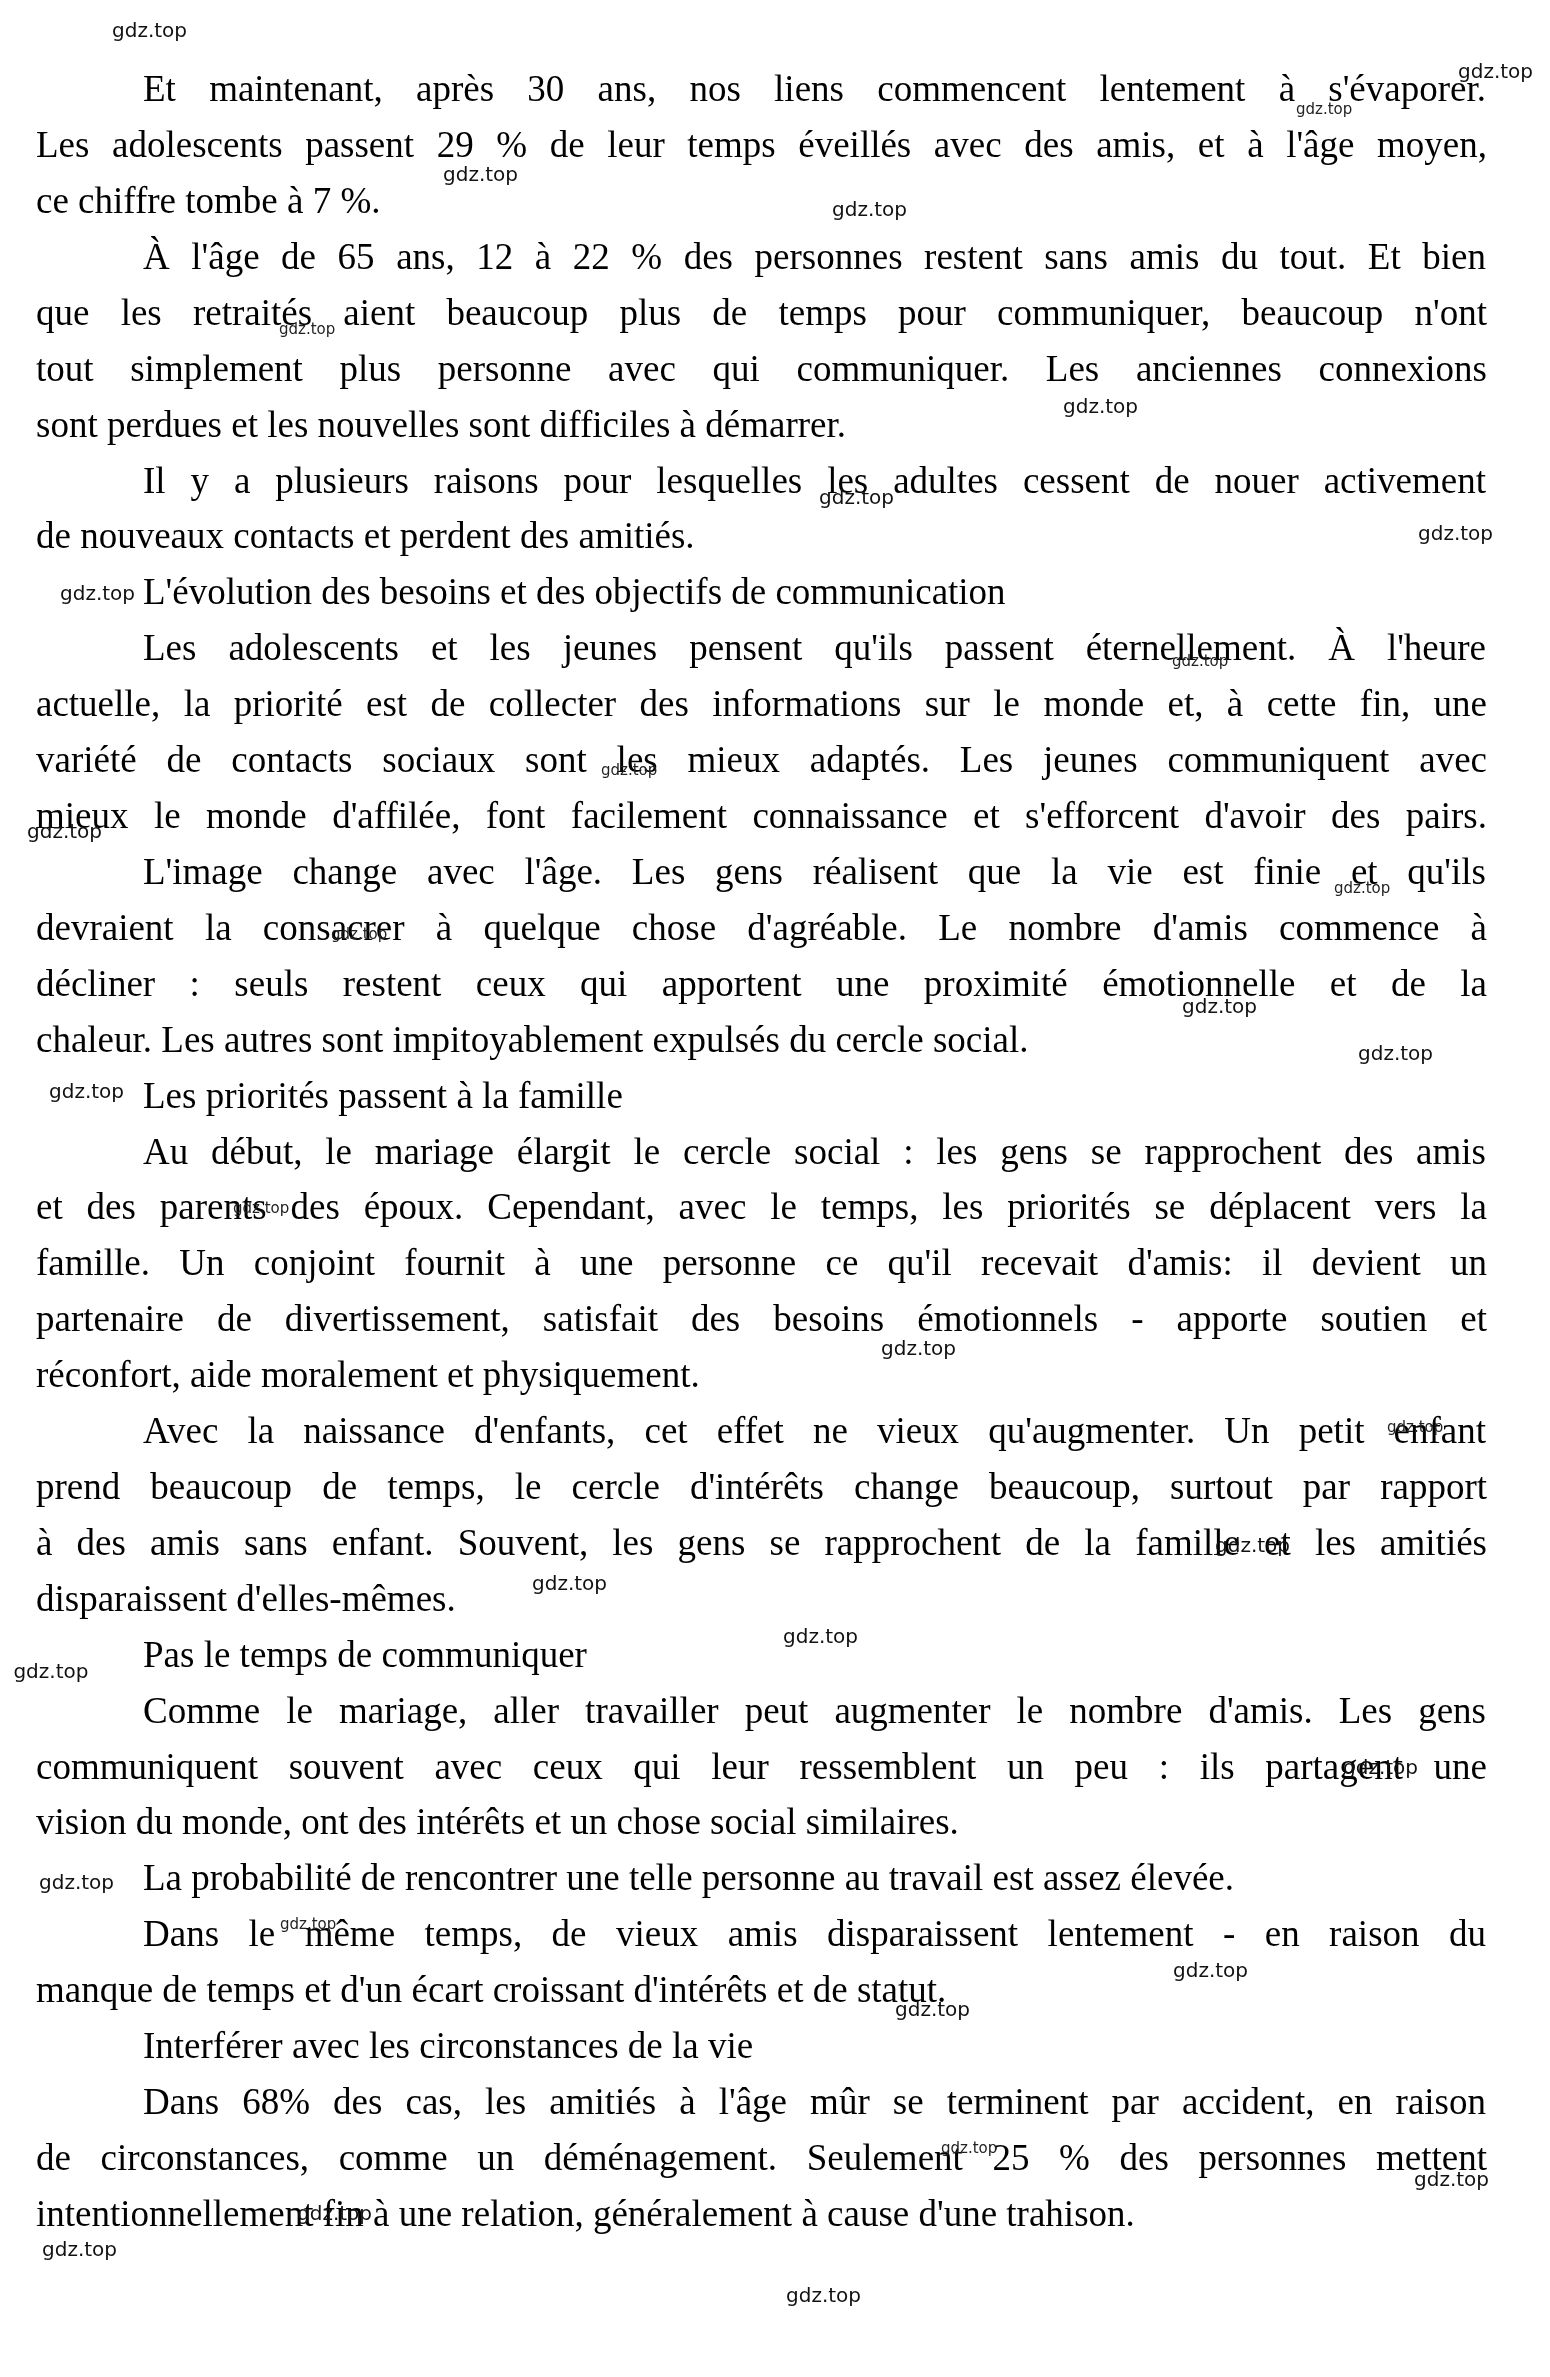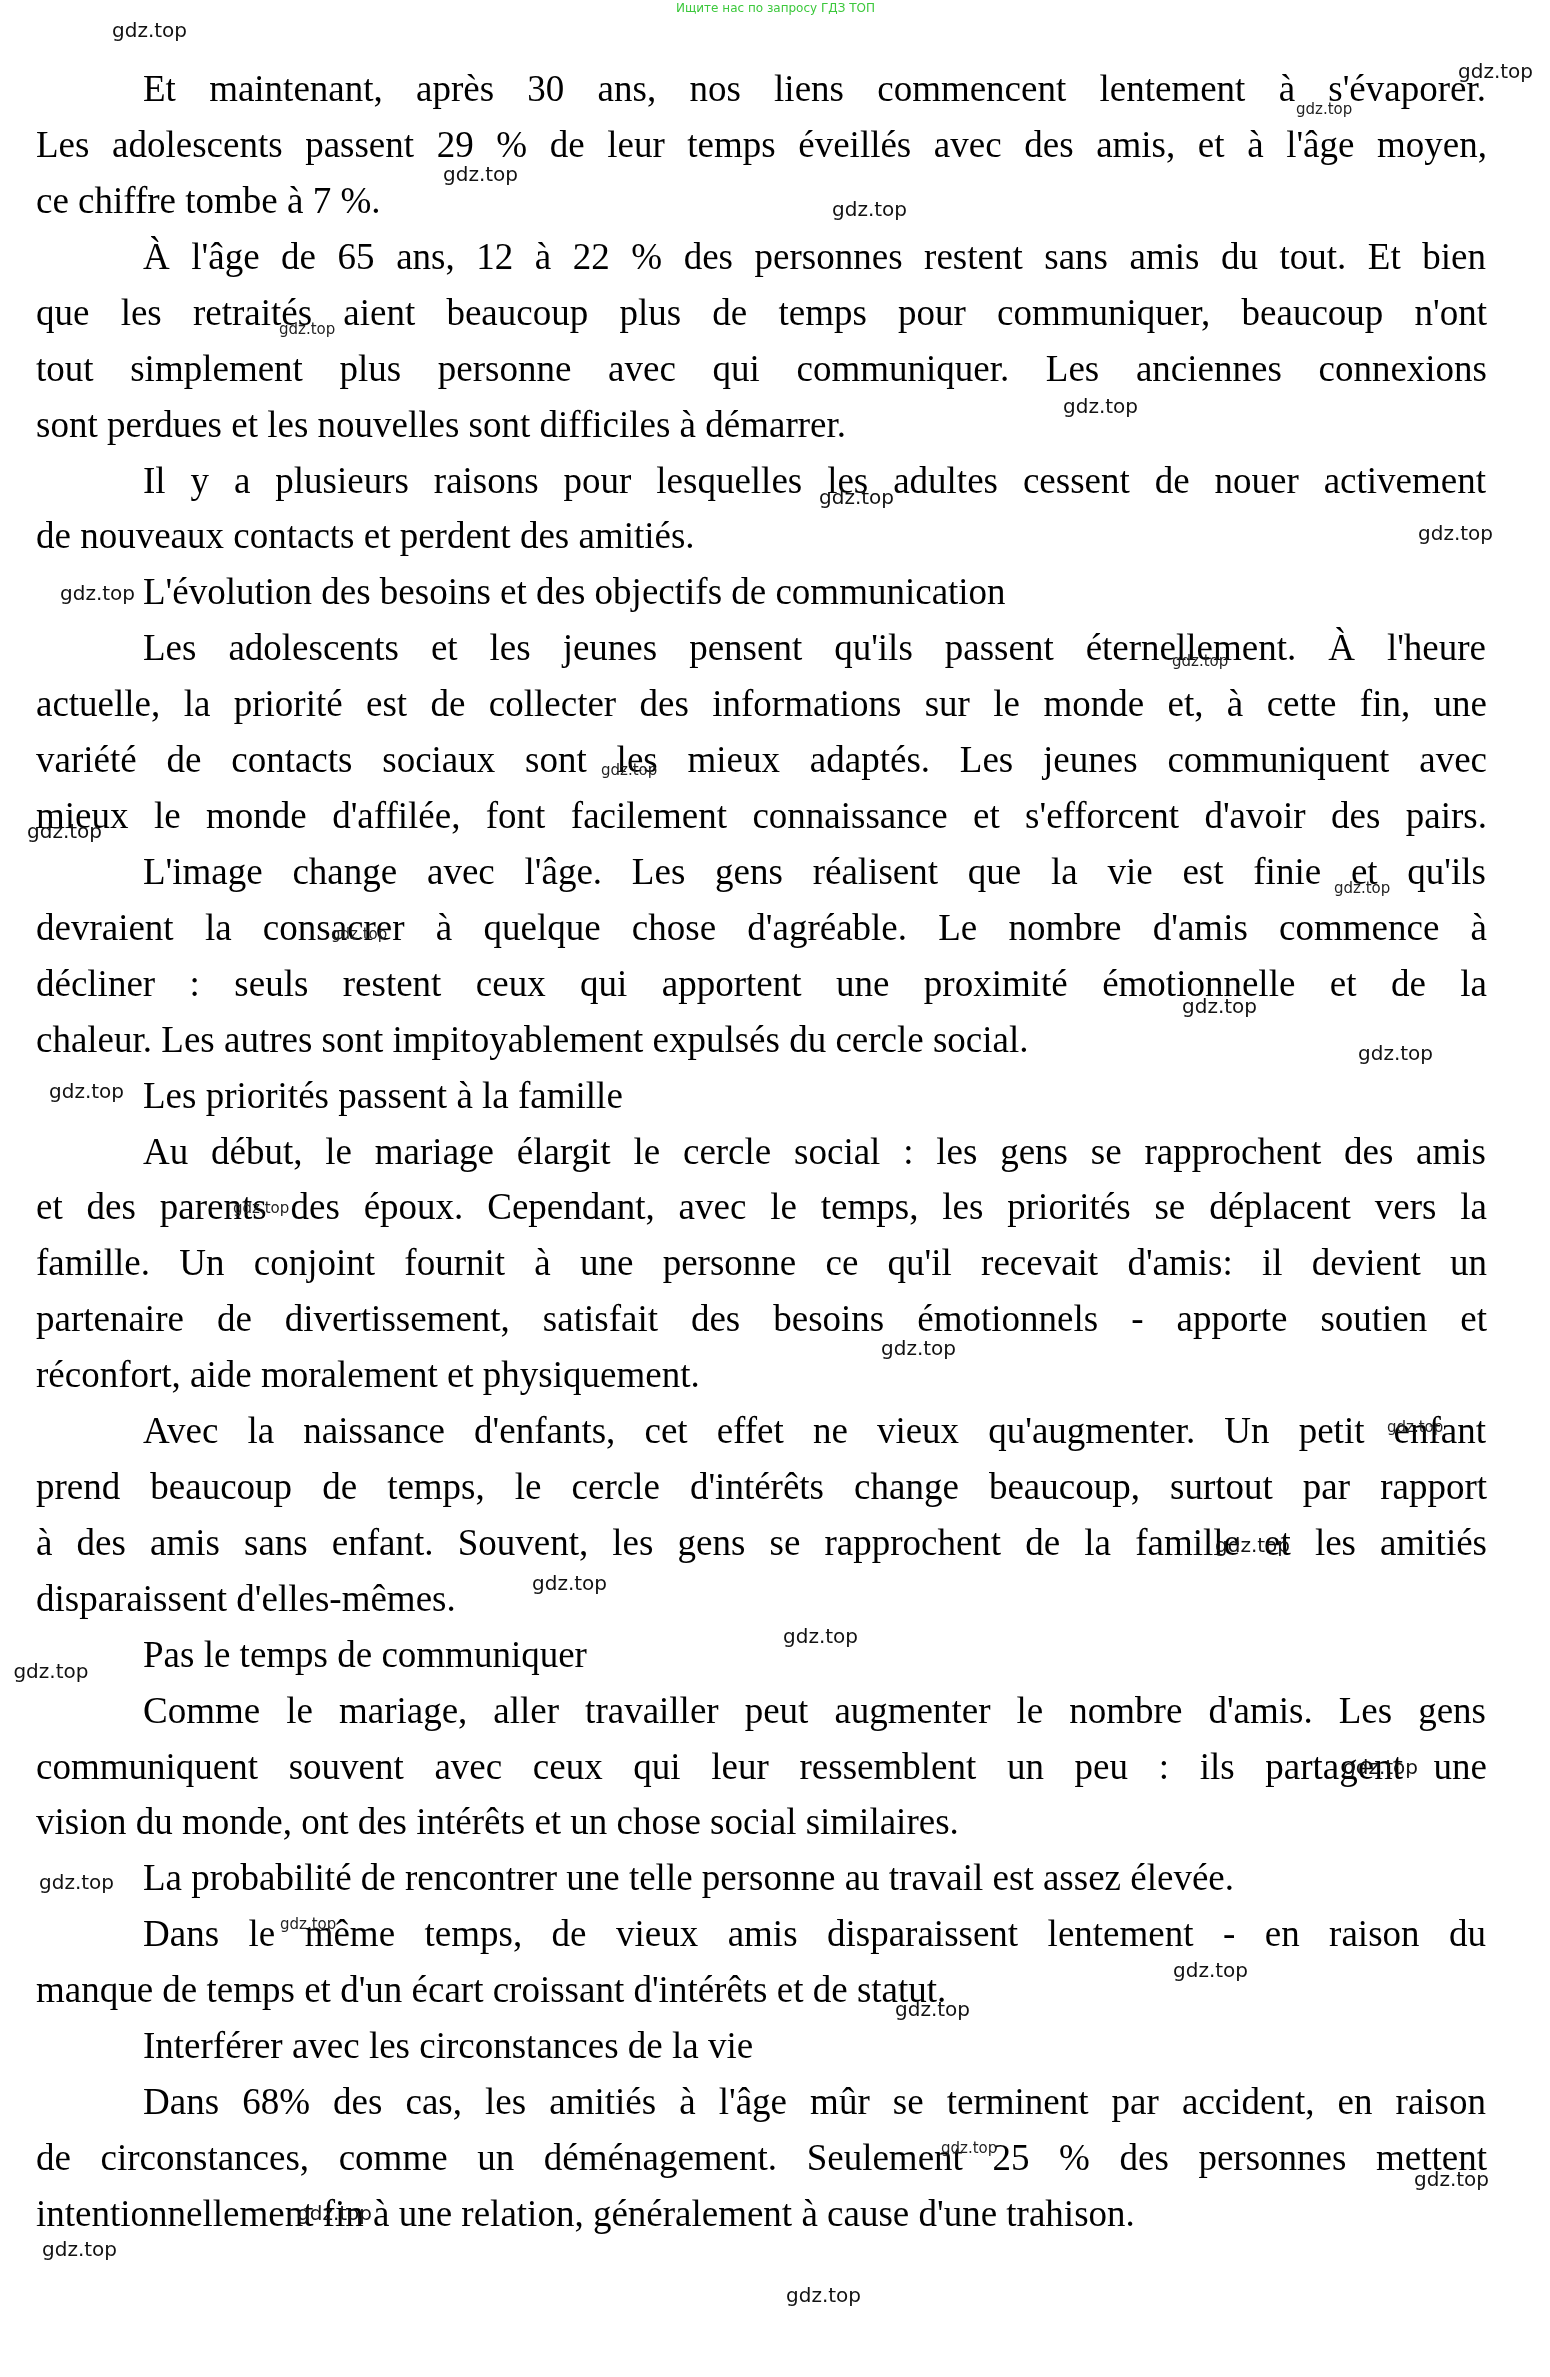--- a/index.html
+++ b/index.html
@@ -27,21 +27,20 @@
   .wm {
     position: absolute; font-family: "DejaVu Sans", sans-serif; color: #111;
     font-size: 20px; line-height: 22.4px; white-space: nowrap;
   }
   .wm.small { font-size: 15px; line-height: 16.4px; color: #222; }
 </style>
 </head>
 <body>
 
 <div class="page">
-  <div class="top-banner">Ищите нас по запросу ГДЗ ТОП</div>
   <div class="text" id="text-body">
       <div class="line indent" style="top: 61px; white-space: nowrap; word-spacing: 0px;">Et maintenant, après 30 ans, nos liens commencent lentement à s'évaporer.</div>
       <div class="line" style="top: 117px; white-space: nowrap; word-spacing: 0px;">Les adolescents passent 29 % de leur temps éveillés avec des amis, et à l'âge moyen,</div>
       <div class="line last" style="top: 173px;">ce chiffre tombe à 7 %.</div>
       <div class="line indent" style="top: 229px; white-space: nowrap; word-spacing: 0px;">À l'âge de 65 ans, 12 à 22 % des personnes restent sans amis du tout. Et bien</div>
       <div class="line" style="top: 285px; white-space: nowrap; word-spacing: 0px;">que les retraités aient beaucoup plus de temps pour communiquer, beaucoup n'ont</div>
       <div class="line" style="top: 341px; white-space: nowrap; word-spacing: 0px;">tout simplement plus personne avec qui communiquer. Les anciennes connexions</div>
       <div class="line last" style="top: 397px;">sont perdues et les nouvelles sont difficiles à démarrer.</div>
       <div class="line indent" style="top: 453px; white-space: nowrap; word-spacing: 0px;">Il y a plusieurs raisons pour lesquelles les adultes cessent de nouer activement</div>
       <div class="line last" style="top: 508px;">de nouveaux contacts et perdent des amitiés.</div>

